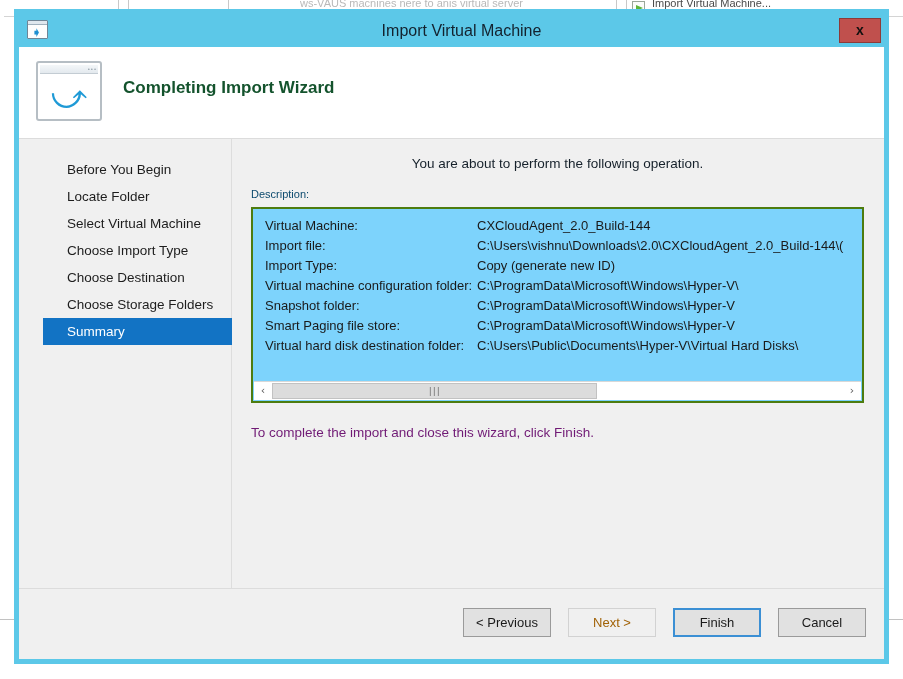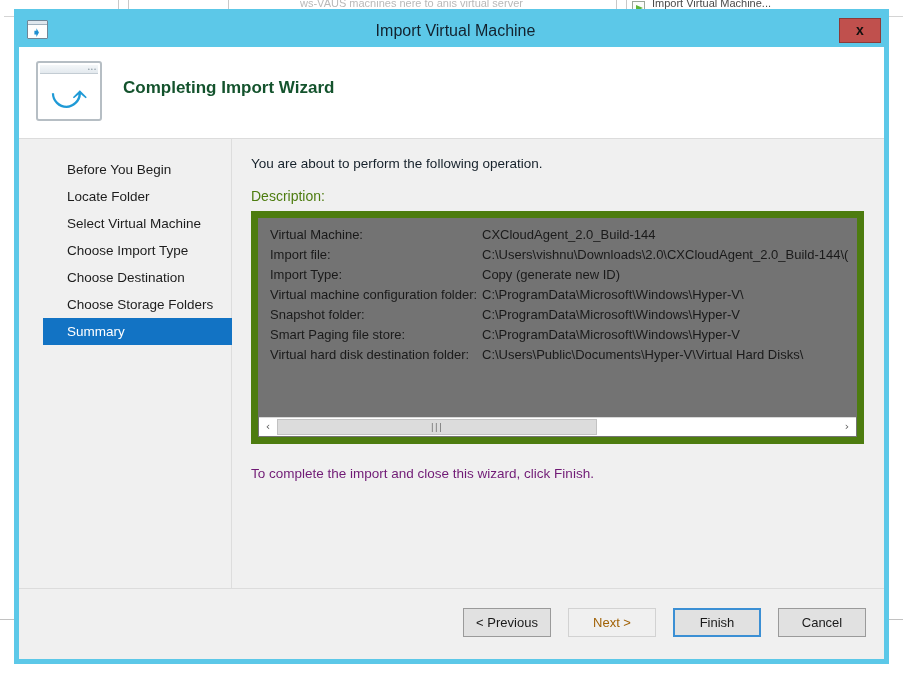--- a/index.html
+++ b/index.html
@@ -115,21 +115,21 @@
   .title-icon .arrow {
     position: absolute;
     left: 4px; top: 6px;
     font-size: 11px;
     line-height: 11px;
     color: #1d8fd1;
     font-weight: bold;
   }
   .title-text {
     position: absolute;
-    left: 4px; top: 0;
+    left: 10px; top: 0;
     width: 100%;
     line-height: 33px;
     text-align: center;
     font-size: 16px;
     color: #13222e;
     font-family: "Liberation Sans", sans-serif;
   }
   .close-btn {
     position: absolute;
     right: 3px; top: 4px;
@@ -233,33 +233,34 @@
     position: relative;
     flex: 1 1 auto;
     padding: 17px 20px 0 19px;
     box-sizing: border-box;
   }
   .lead {
     font-size: 13.5px;
     color: #16212b;
     margin: 0 0 17px 0;
     font-family: "Liberation Sans", sans-serif;
+    text-align: center;
   }
   .desc-label {
-    font-size: 14px;
-    color: #4d7c0f;
+    font-size: 11px;
+    color: #0c4a6e;
     margin: 16px 0 7px 0;
     font-family: "Liberation Sans", sans-serif;
   }
 
   .listbox {
     position: relative;
-    height: 233px;
-    background: #737373;
-    border: 7px solid #4d7c0f;
+    height: 196px;
+    background: #7dd3fc;
+    border: 2px solid #4d7c0f;
     box-sizing: border-box;
     overflow: hidden;
   }
   .rows {
     position: absolute;
     left: 0; top: 7px; right: 0;
     overflow: hidden;
   }
   .row {
     display: flex;

